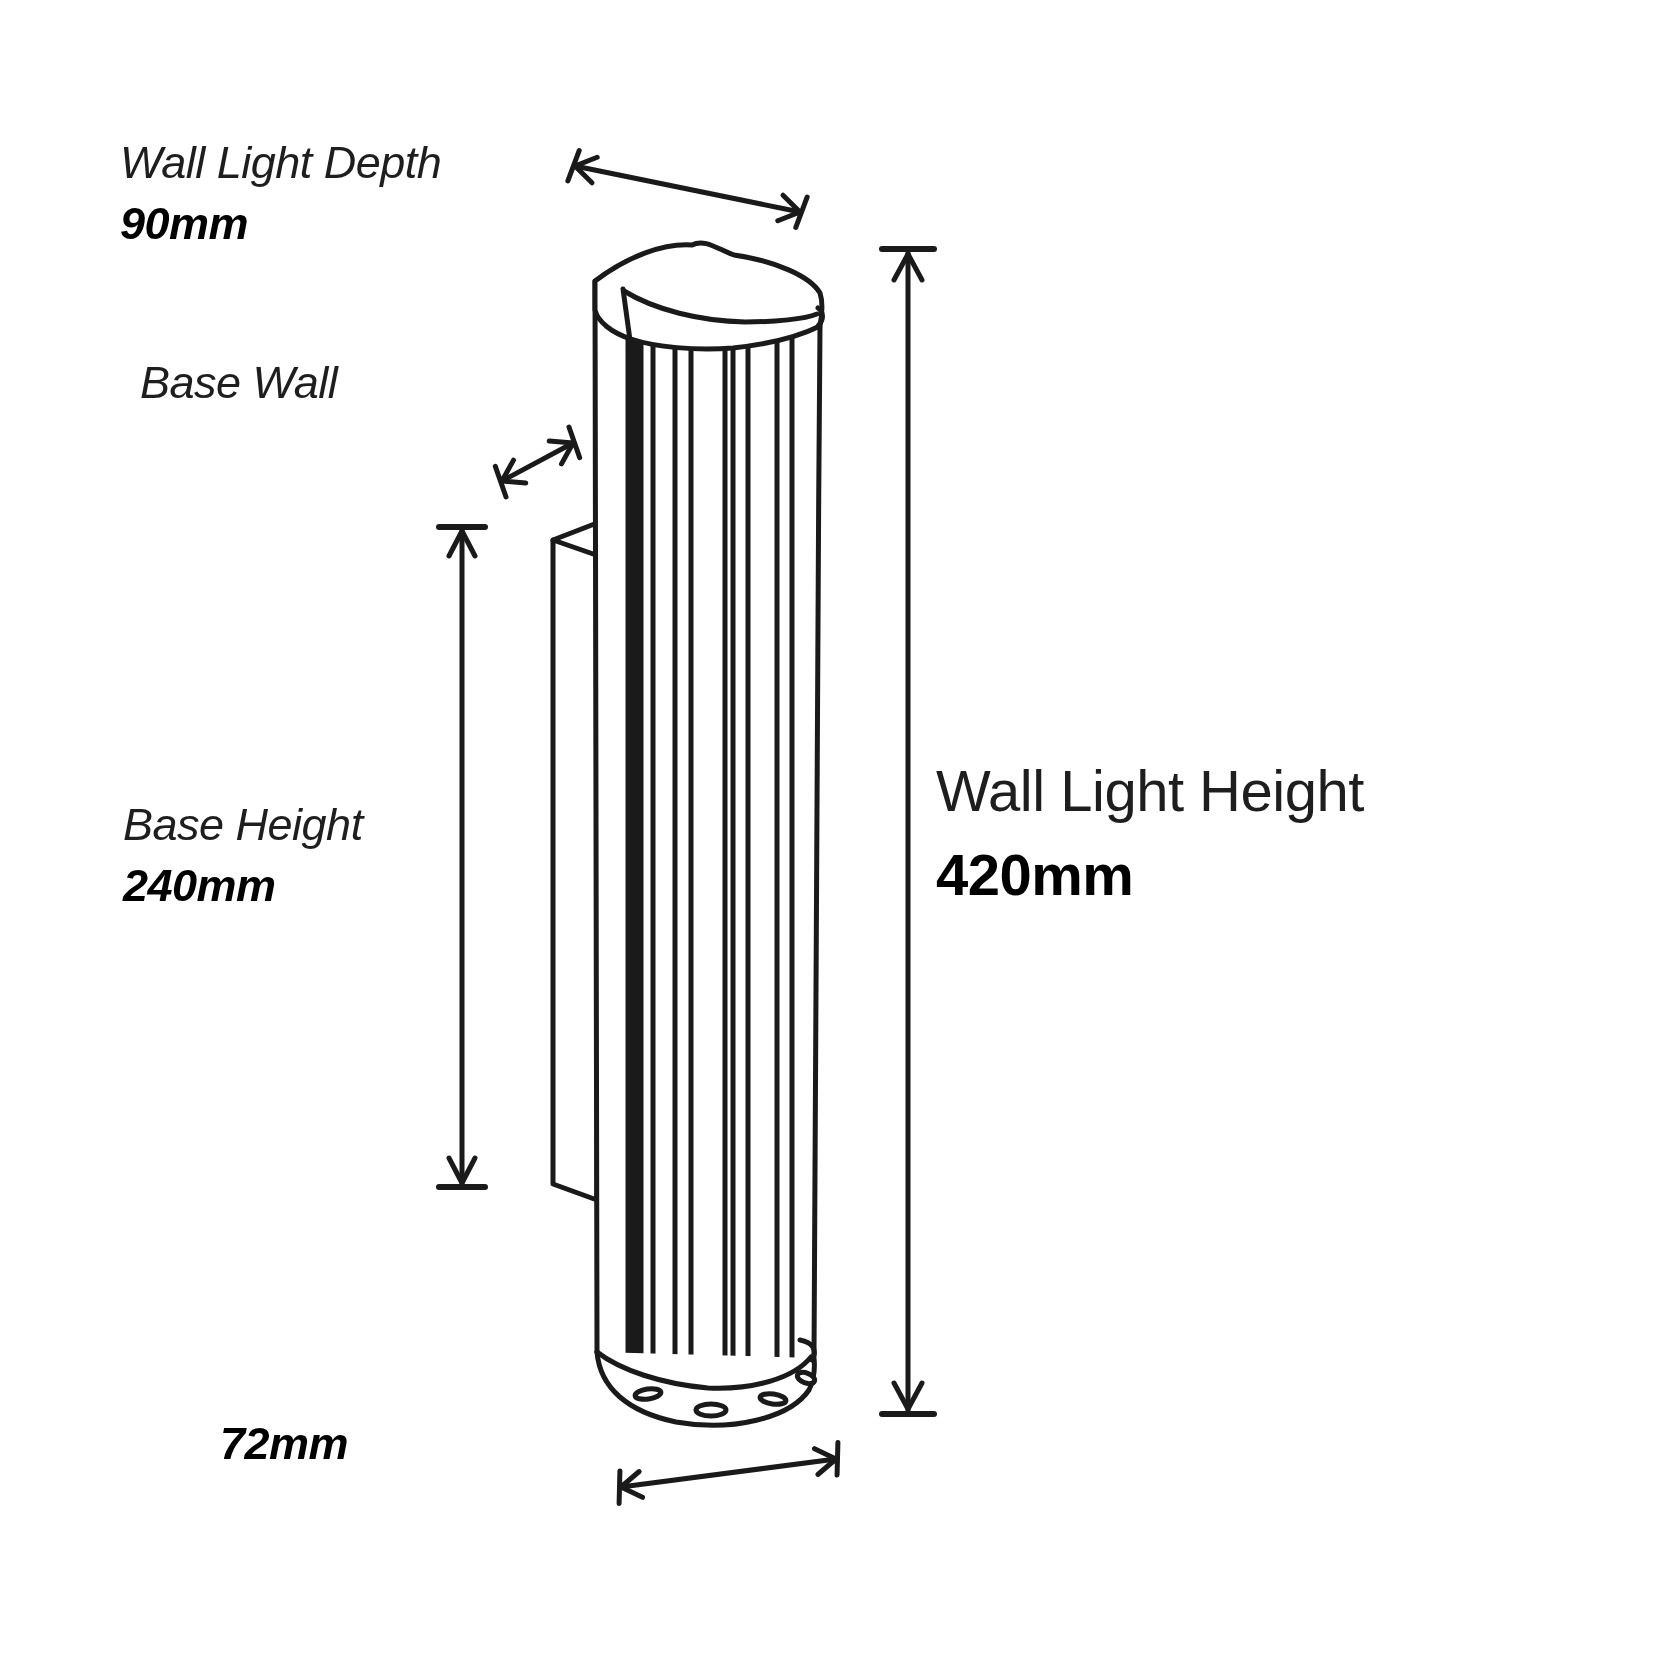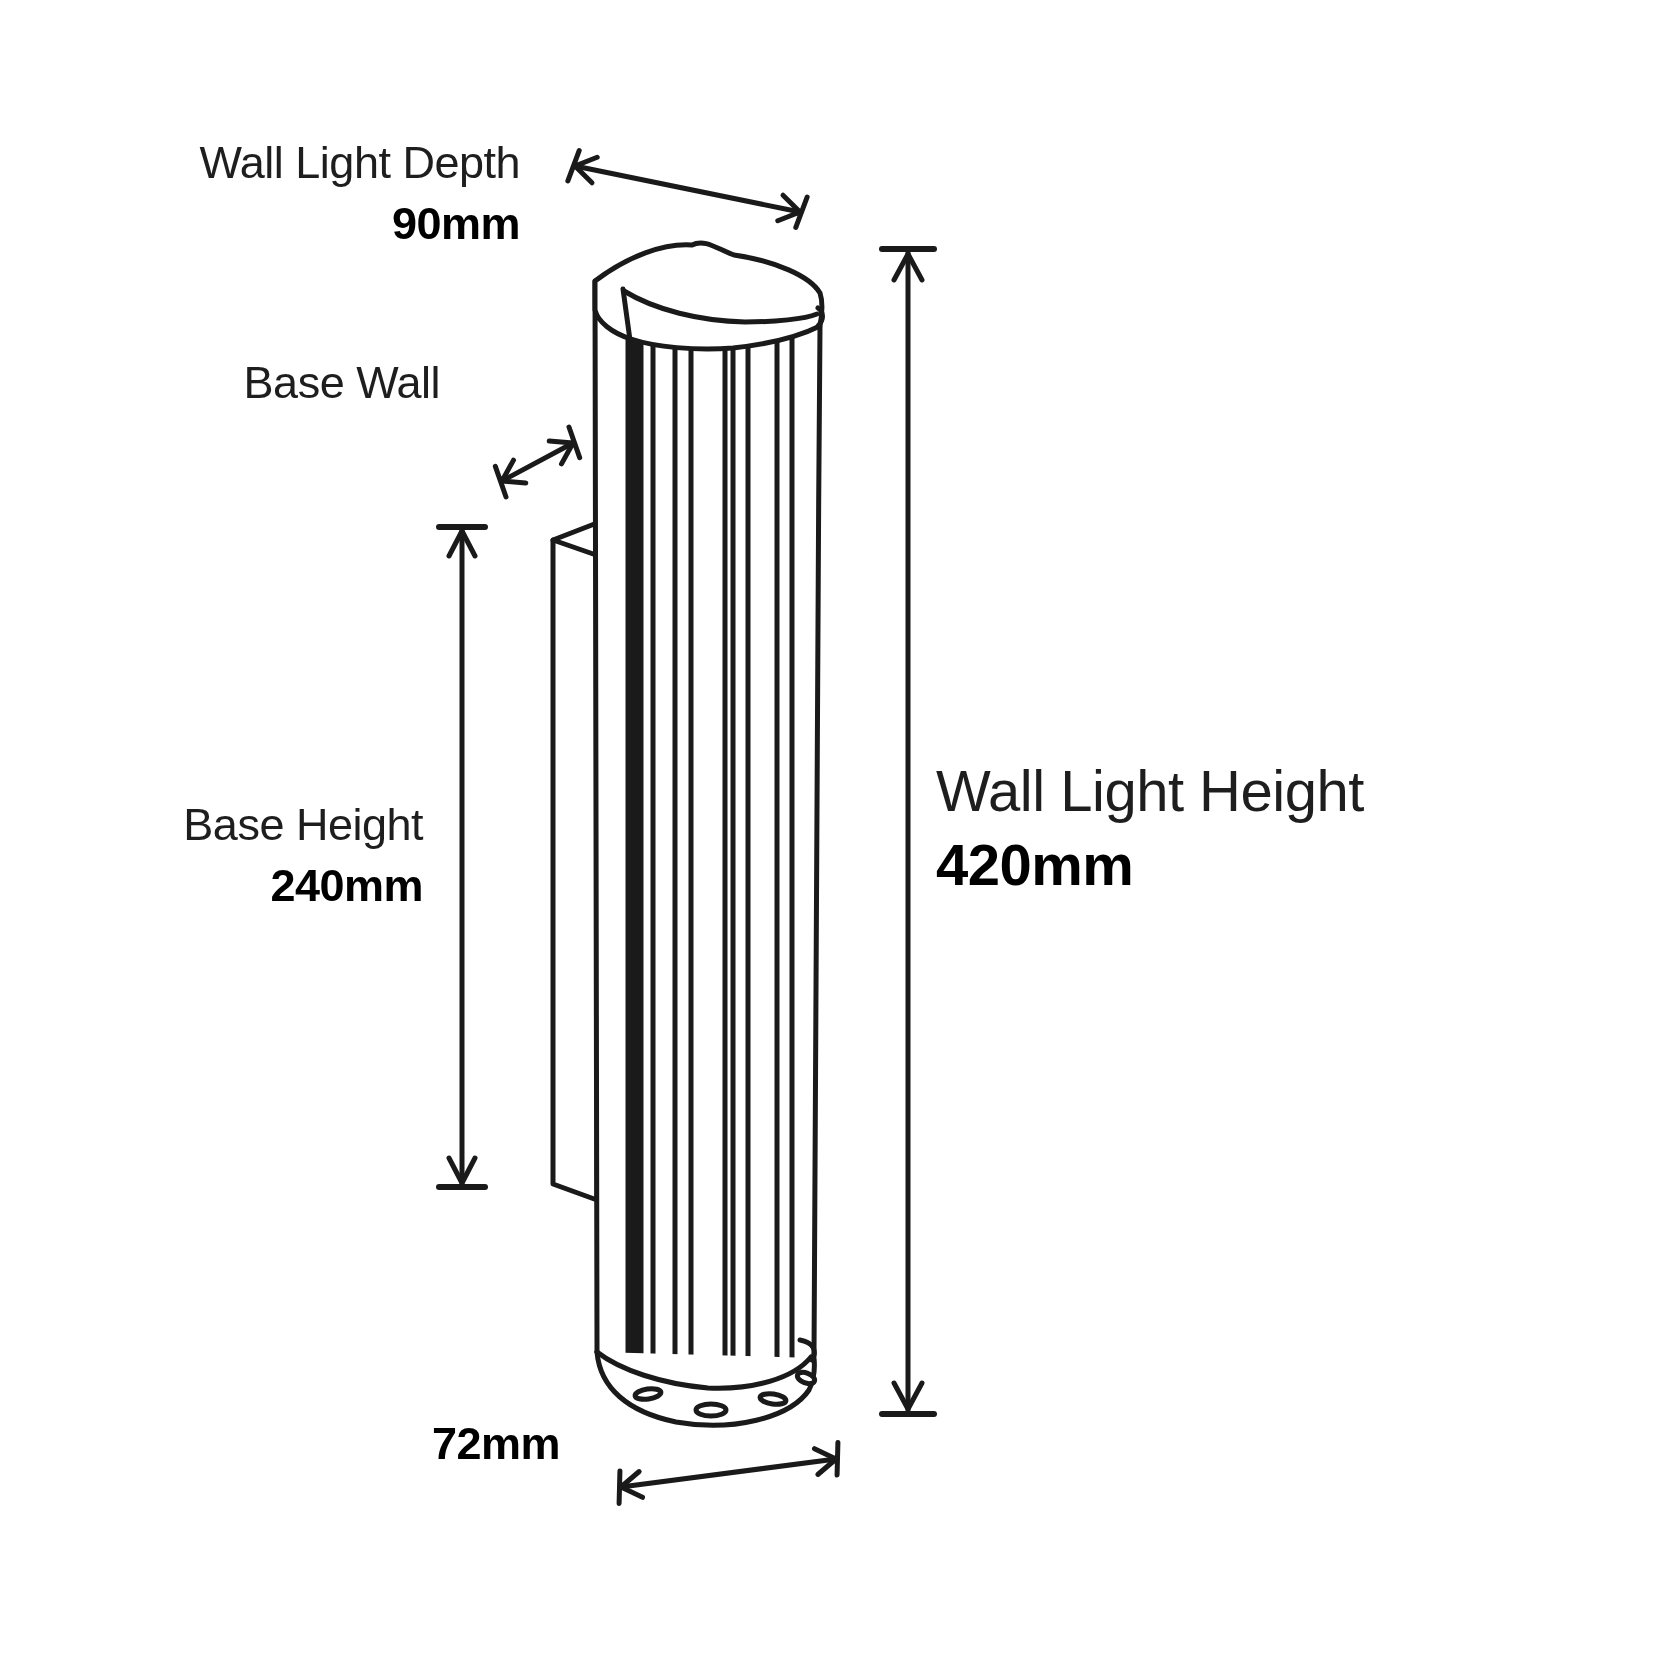--- a/index.html
+++ b/index.html
@@ -11,26 +11,26 @@
     overflow:hidden;
   }
   .drawing-svg{position:absolute;left:0;top:0;width:1676px;height:1676px;}
   .dim-block{
     position:absolute;
     display:flex;flex-direction:column;
     letter-spacing:-0.5px;
     line-height:1.35;
     font-size:45px;
   }
-  .dim-block.align-right{text-align:right;}
+  .dim-block.align-right{text-align:left;font-style:italic;}
   .dim-block.align-left{text-align:left;}
   .dim-label{color:#1e1e1e;font-weight:normal;white-space:nowrap;}
   .dim-value{color:#000000;font-weight:bold;white-space:nowrap;}
   .dim-block.big{font-size:58px;line-height:1.2;justify-content:flex-end;}
-  .dim-block.big .dim-value{margin-top:4px;}
+  .dim-block.big .dim-value{margin-top:14px;}
   
   #block-depth{left:120px;top:133px;width:400px;}
   #block-base-width{left:140px;top:353px;width:300px;}
   #block-base-height{left:123px;top:795px;width:300px;}
   #block-height{left:936px;top:756px;width:560px;}
   #block-width{left:220px;top:1414px;width:340px;}
 </style>
 </head>
 <body>
 

